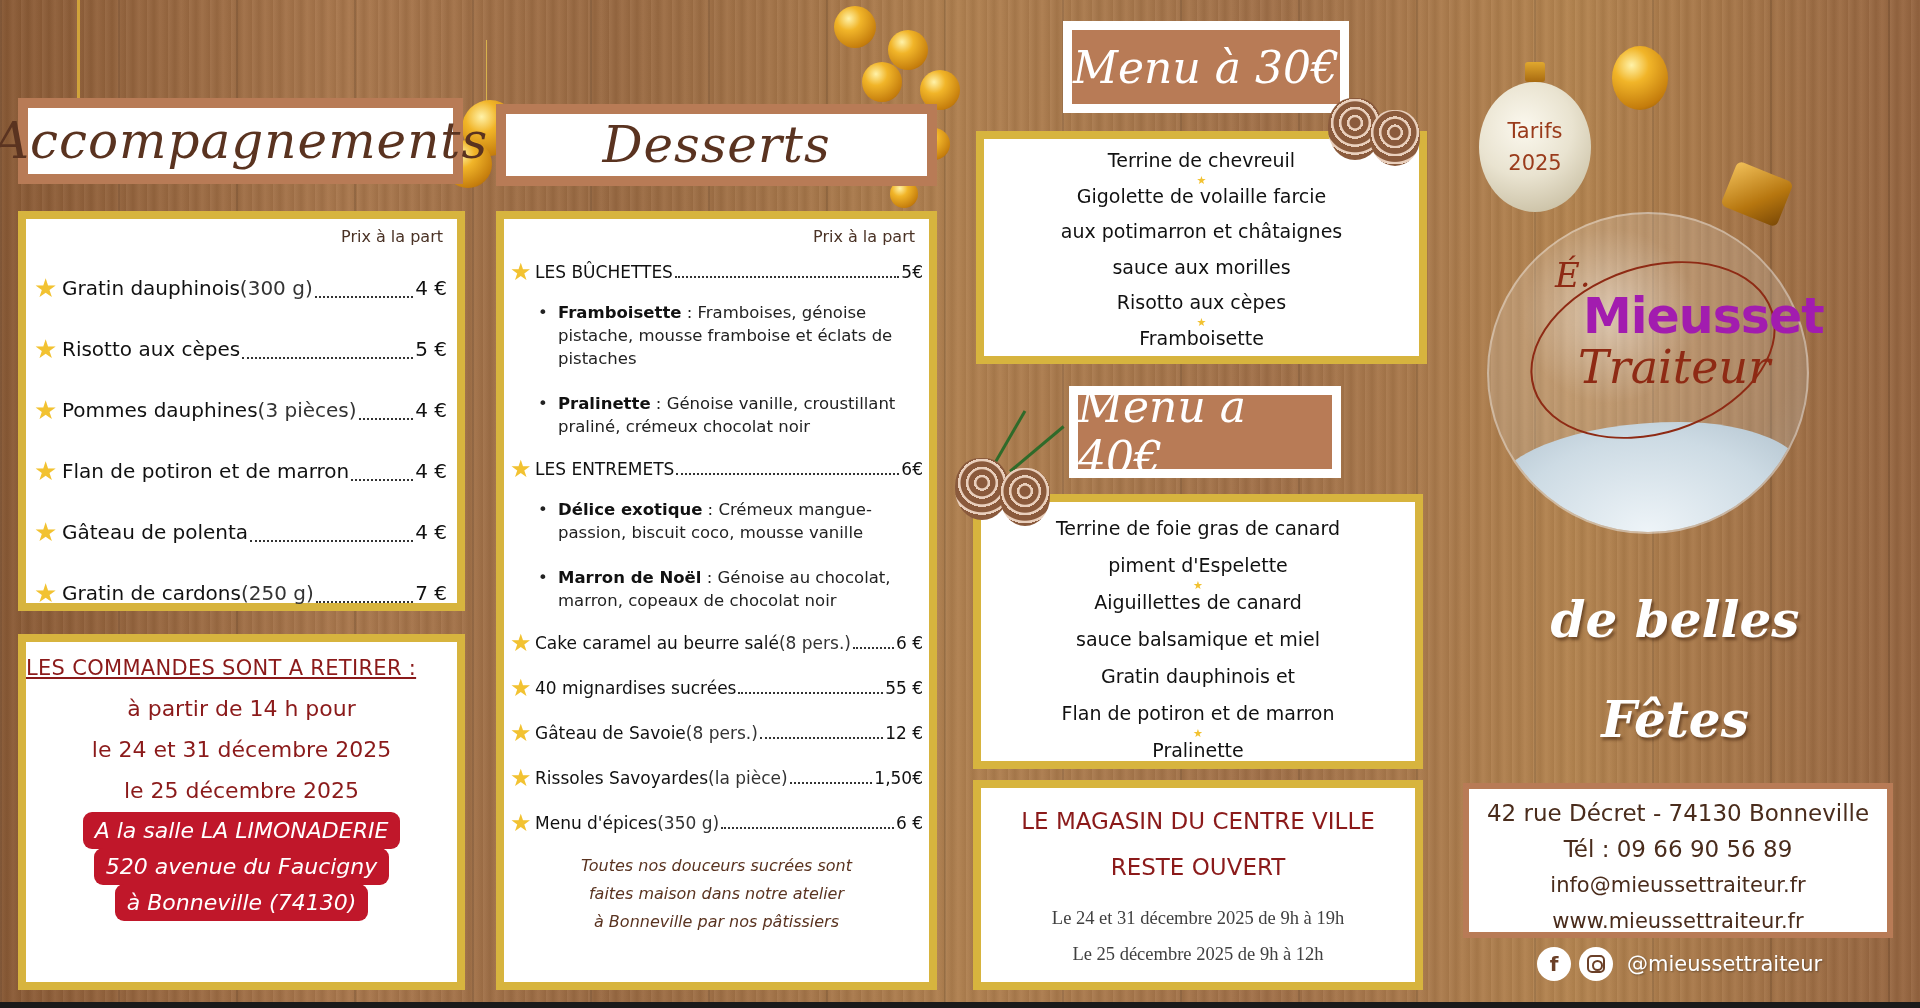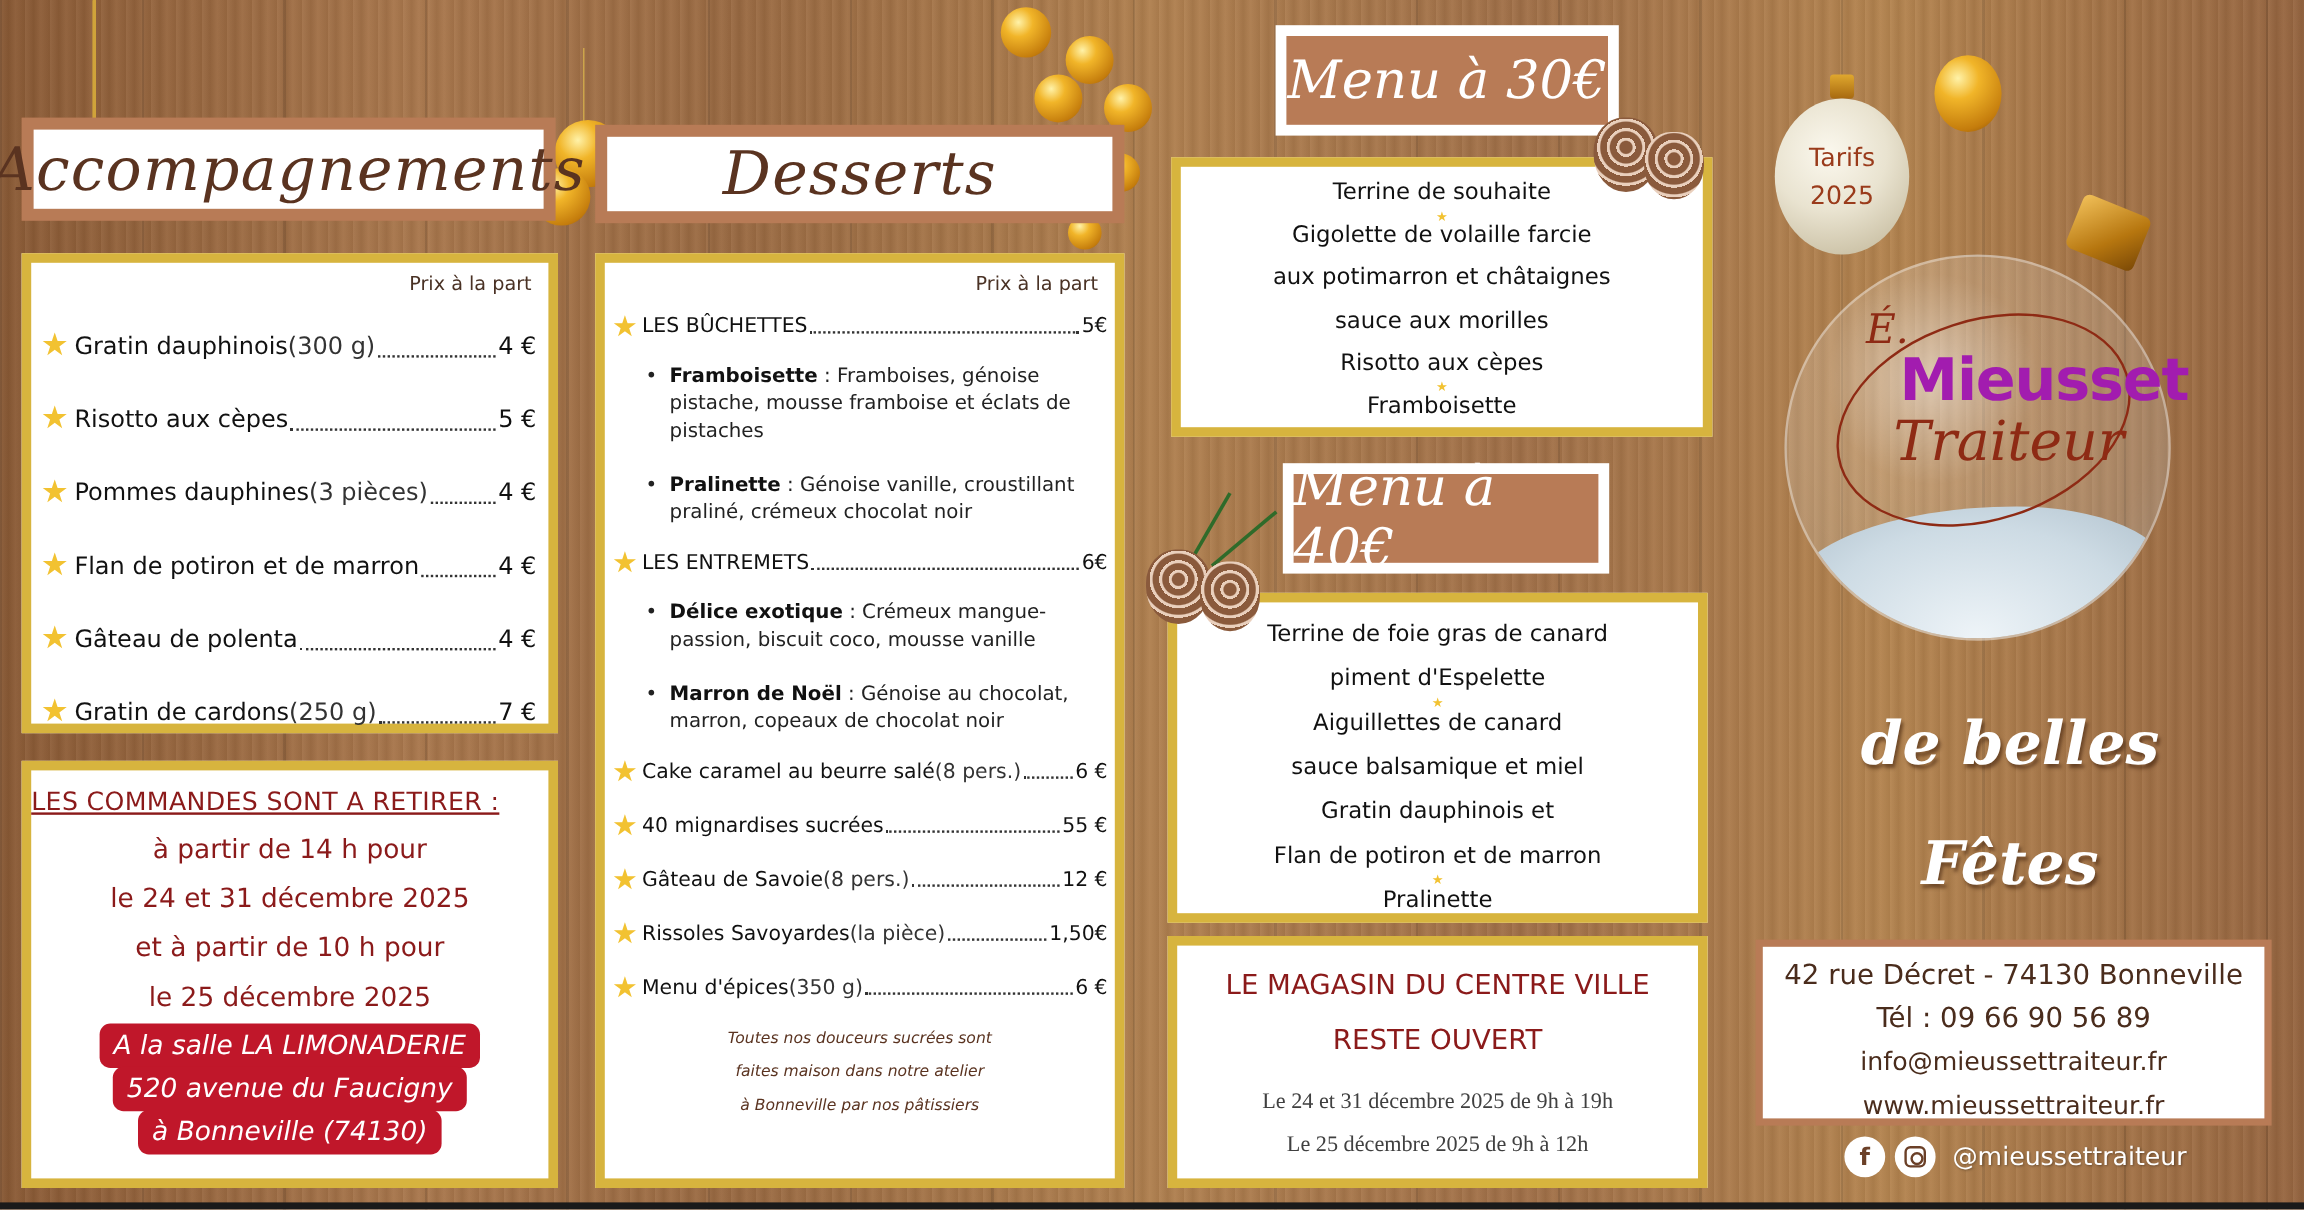--- a/index.html
+++ b/index.html
@@ -65,21 +65,21 @@
   
   .des-wrap { position: absolute; left: 6px; right: 6px; top: 38px; }
   .des-row { display: flex; align-items: center; font-size: 17px; color: #111; height: 30px; }
   .des-row .star { font-size: 24px; width: 25px; }
   .des-row .dots { margin-bottom: 9px; }
   .sub { list-style: none; padding-left: 48px; padding-right: 12px; margin: 14px 0 16px 0; }
   .sub li { position: relative; font-size: 16.5px; color: #222; line-height: 23px; margin-bottom: 22px; }
   .sub li::before { content: "•"; position: absolute; left: -20px; top: 0; }
   .sub li b { color: #111; }
   .des-gap { height: 15px; }
-  .des-note { text-align: center; font-style: italic; color: #5a3320; font-size: 13px; line-height: 28px; margin-top: 14px; }
+  .des-note { text-align: center; font-style: italic; color: #5a3320; font-size: 16px; line-height: 28px; margin-top: 14px; }
 
   
   .menu-lines { text-align: center; color: #111; font-size: 19px; }
   .menu-lines .ln { height: 35.5px; line-height: 35.5px; position: relative; }
   .menu-lines .sep { position: absolute; left: 50%; transform: translateX(-50%); color: #f2c231; font-size: 11px; line-height: 1; }
 
   .mag-title { text-align: center; color: #8b1a1a; font-size: 23px; line-height: 46px; }
   .mag-line { text-align: center; color: #404040; font-size: 18.5px; line-height: 36px; font-family: Liberation Serif, serif; }
 
   
@@ -198,21 +198,20 @@
       <span class="dots"></span>
       <span class="price">7 €</span>
     </div>
   </div>
 </div>
 
 <div class="gold-box" style="left:18px;top:634px;width:447px;height:356px">
   <div class="cmd-title">LES COMMANDES SONT A RETIRER :</div>
   <div class="cmd-line">à partir de 14 h pour</div>
   <div class="cmd-line">le 24 et 31 décembre 2025</div>
-  <div class="cmd-line">et à partir de 10 h pour</div>
   <div class="cmd-line">le 25 décembre 2025</div>
   <div class="cmd-pill-wrap">
     <div class="cmd-pill">A la salle LA LIMONADERIE</div>
     <div class="cmd-pill">520 avenue du Faucigny</div>
     <div class="cmd-pill">à Bonneville (74130)</div>
   </div>
 </div>
 
 <div class="script-header" style="left:496px;top:104px;width:441px;height:82px">
   <div class="inner">Desserts</div>
@@ -286,21 +285,21 @@
       <div>à Bonneville par nos pâtissiers</div>
     </div>
   </div>
 </div>
 
 <div class="menu-title" style="left:1063px;top:21px;width:286px;height:92px">
   <div class="inner">Menu à 30€</div>
 </div>
 <div class="gold-box" style="left:976px;top:131px;width:451px;height:233px;padding-top:4px">
   <div class="menu-lines">
-    <div class="ln">Terrine de souhaite</div>
+    <div class="ln">Terrine de chevreuil</div>
     <div class="ln"><span class="sep" style="top:-4px">★</span><span>Gigolette de volaille farcie</span></div>
     <div class="ln">aux potimarron et châtaignes</div>
     <div class="ln">sauce aux morilles</div>
     <div class="ln">Risotto aux cèpes</div>
     <div class="ln"><span class="sep" style="top:-4px">★</span><span>Framboisette</span></div>
   </div>
 </div>
 <div class="pinecone" style="left:1328px;top:98px"></div>
 <div class="pinecone" style="left:1370px;top:110px;width:50px;height:56px"></div>
 

